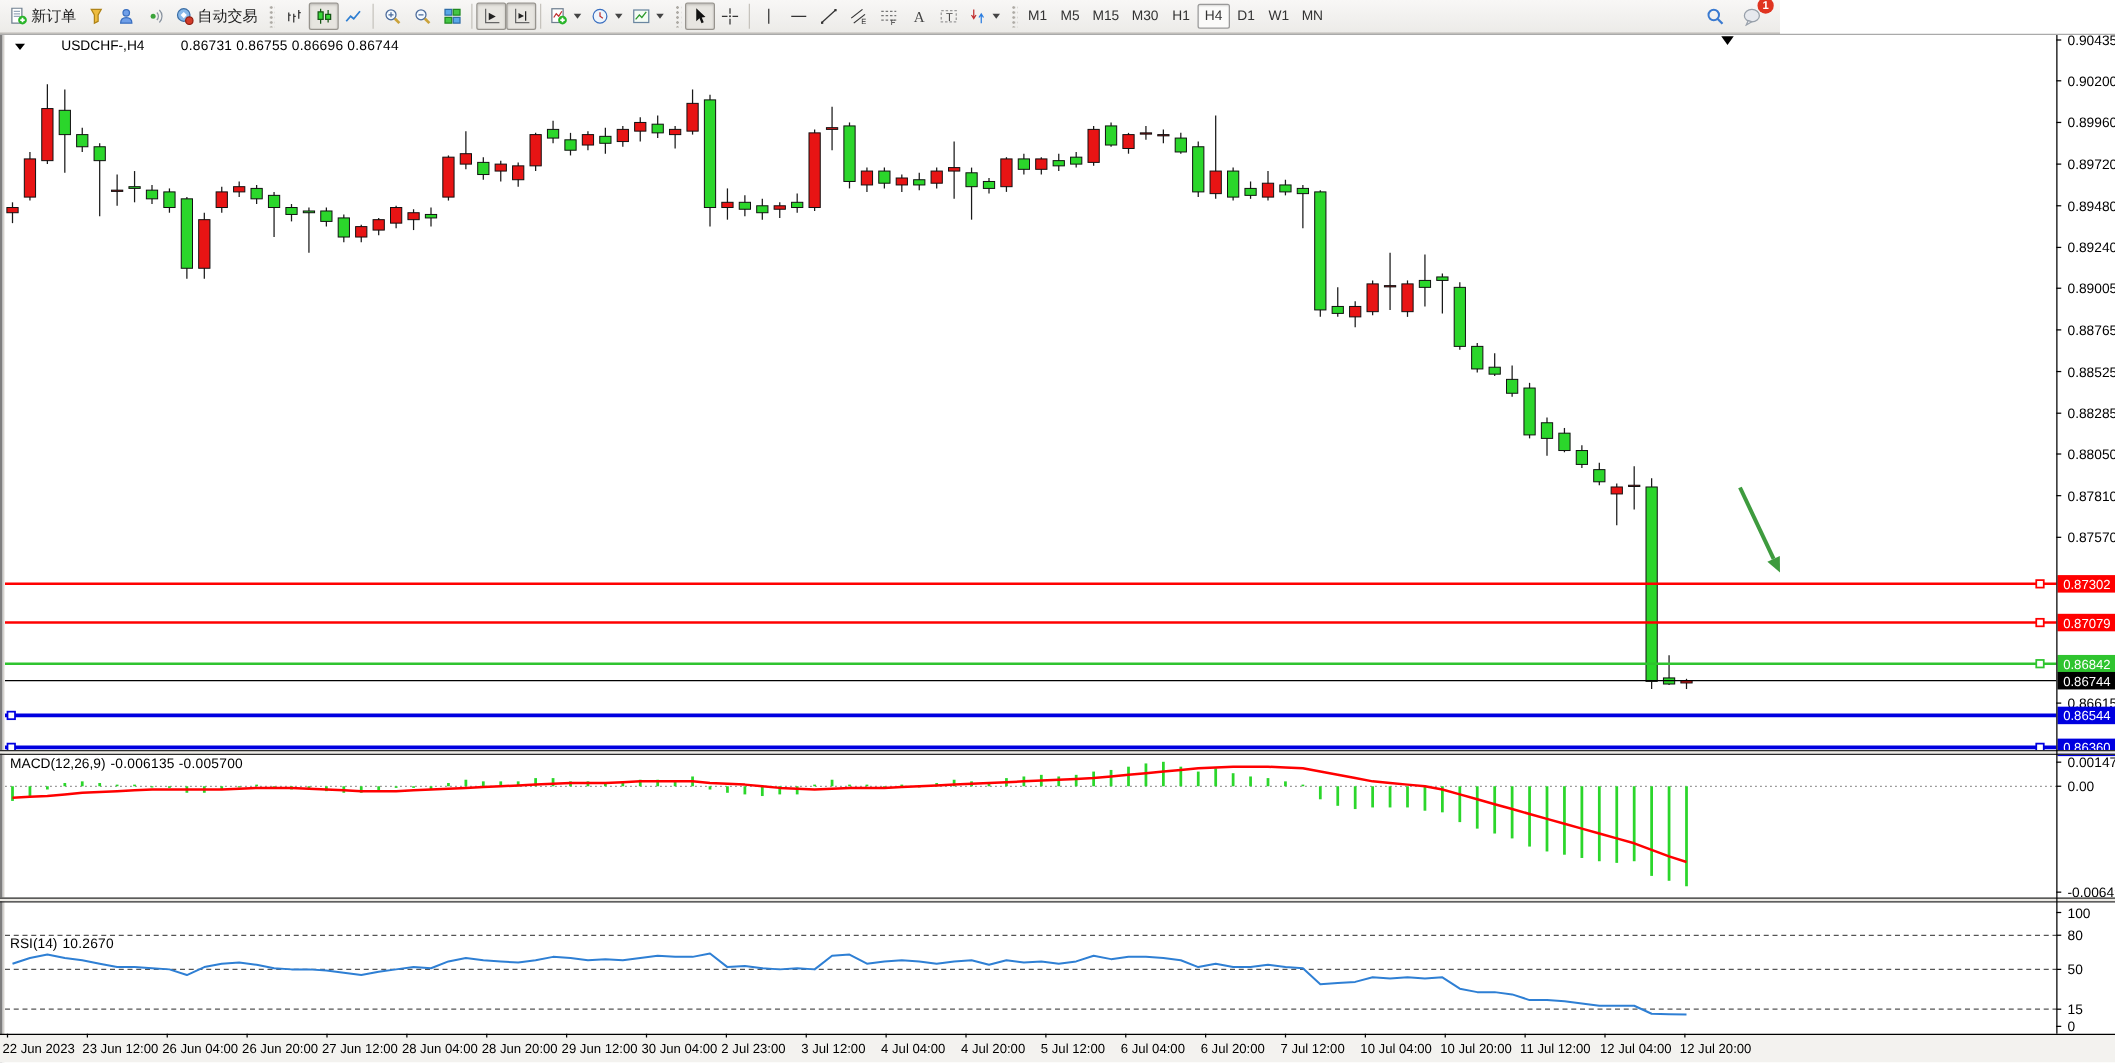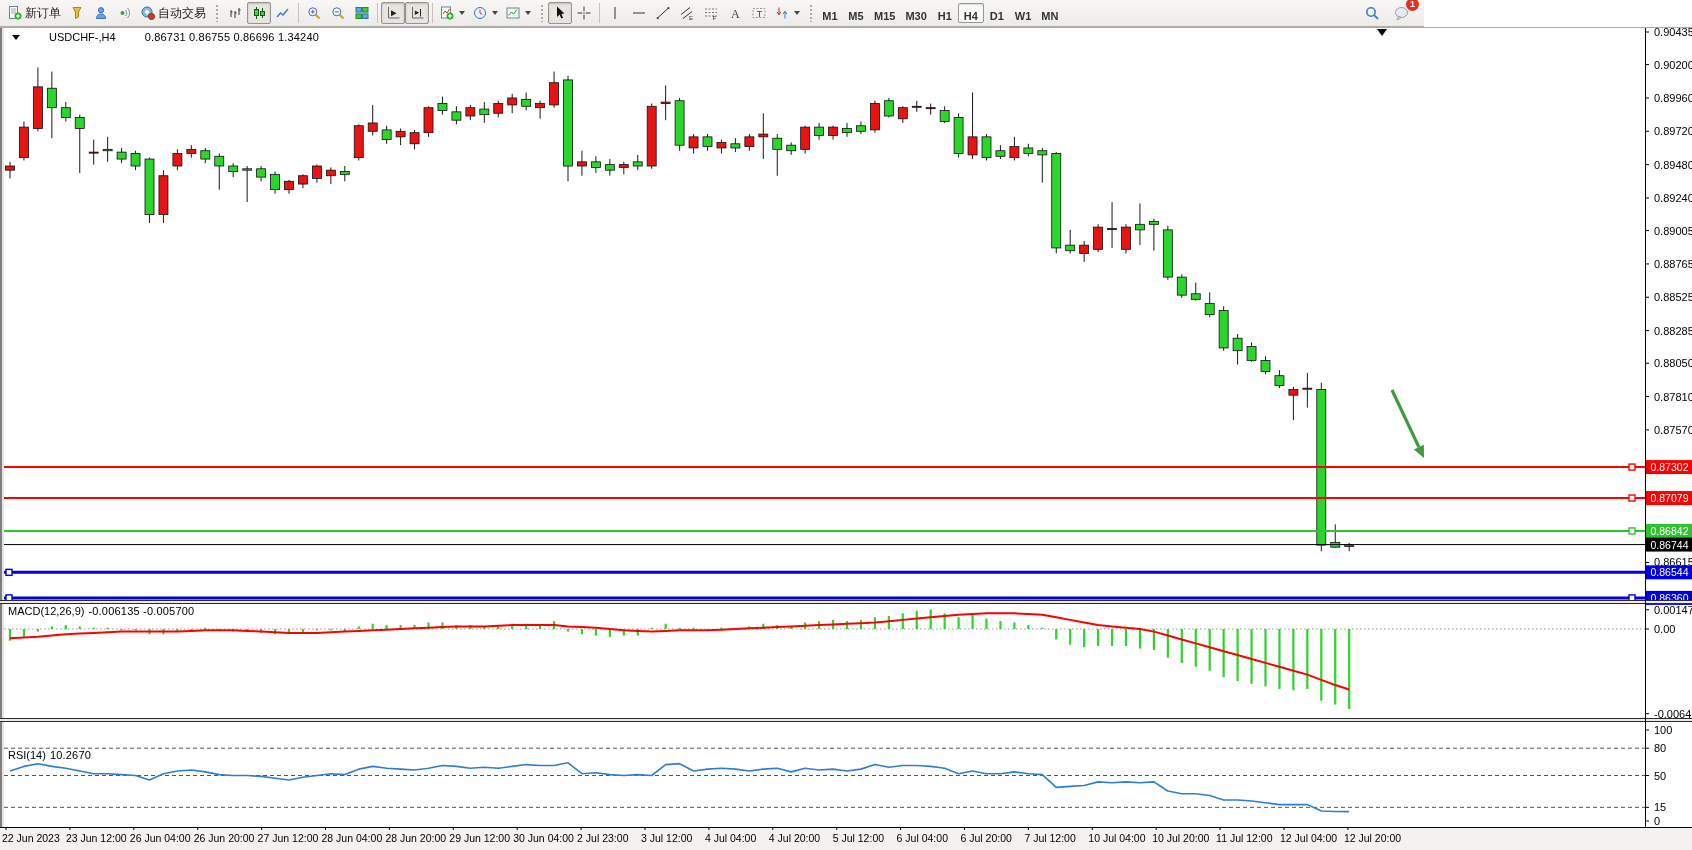--- a/index.html
+++ b/index.html
@@ -9,22 +9,22 @@
     display:flex;align-items:center;padding:0 4px;z-index:5;}
   .tb-btn{height:22px;min-width:24px;display:flex;align-items:center;justify-content:center;gap:3px;
     padding:0 3px;border:1px solid transparent;border-radius:2px;box-sizing:border-box;}
   .tb-btn.active{border-color:#97948e;background:#e7e5e0;box-shadow:inset 0 1px 2px rgba(0,0,0,.18);}
   .tb-btn .lbl{font-size:12px;color:#1d1d1d;white-space:nowrap;}
   .tb-btn .caret{width:0;height:0;border-left:3.5px solid transparent;border-right:3.5px solid transparent;
     border-top:4px solid #444;margin-left:2px;}
   .sep{width:1px;height:20px;background:#c6c3bd;margin:0 3px;flex:none;}
   .grip{width:5px;height:18px;margin:0 3px 0 5px;flex:none;
     background-image:radial-gradient(#aeaba5 1px,transparent 1.2px);background-size:4px 4px;}
-  .tf-btn{height:20px;min-width:26px;display:flex;align-items:flex-end;justify-content:center;
-    font-size:11px;color:#333;border:1px solid transparent;border-radius:2px;padding:0 4px;box-sizing:border-box;font-weight:bold;}
+  .tf-btn{height:20px;min-width:26px;display:flex;align-items:center;justify-content:center;
+    font-size:11px;color:#333;border:1px solid transparent;border-radius:2px;padding:0 4px;box-sizing:border-box;}
   .tf-btn.active{border-color:#999;background:#fbfbfa;box-shadow:inset 0 1px 1px rgba(0,0,0,.12);}
   #tb-right{margin-left:auto;display:flex;align-items:center;gap:6px;padding-right:6px;}
   .badge-wrap{position:relative;}
   .badge{position:absolute;top:-5px;right:-6px;background:#e03420;color:#fff;border-radius:50%;
     width:13px;height:13px;font-size:9px;line-height:13px;text-align:center;font-weight:bold;}
   #chart-svg{position:absolute;left:0;top:0;}
   .overlay{position:absolute;font-size:11px;color:#000;z-index:3;display:flex;align-items:center;gap:7px;}
   .tri-down{width:0;height:0;border-left:4px solid transparent;border-right:4px solid transparent;
     border-top:5px solid #000;}
   .num{letter-spacing:0.2px;}
@@ -772,21 +772,21 @@
       <line x1="1284" y1="827" x2="1284" y2="830" stroke="#000"></line>
       <text x="1280" y="842" font-size="10.5" fill="#000" text-anchor="start" font-family="&quot;Liberation Sans&quot;,sans-serif">12 Jul 04:00</text>
       <line x1="1347.8999999999999" y1="827" x2="1347.8999999999999" y2="830" stroke="#000"></line>
       <text x="1343.8999999999999" y="842" font-size="10.5" fill="#000" text-anchor="start" font-family="&quot;Liberation Sans&quot;,sans-serif">12 Jul 20:00</text>
     </g>
   </svg>
 
 <div class="overlay" style="left:12px;top:31px;gap:29px;">
   <span class="tri-down"></span>
   <span>USDCHF-,H4</span>
-  <span class="num">0.86731 0.86755 0.86696 1.34240</span>
+  <span class="num">0.86731 0.86755 0.86696 0.86744</span>
 </div>
 
 <div class="overlay" style="left:8px;top:605px;">
   <span>MACD(12,26,9)</span>
   <span class="num" style="margin-left:-3px;">-0.006135 -0.005700</span>
 </div>
 
 <div class="overlay" style="left:8px;top:749px;">
   <span>RSI(14)</span>
   <span class="num" style="margin-left:-3px;">10.2670</span>

